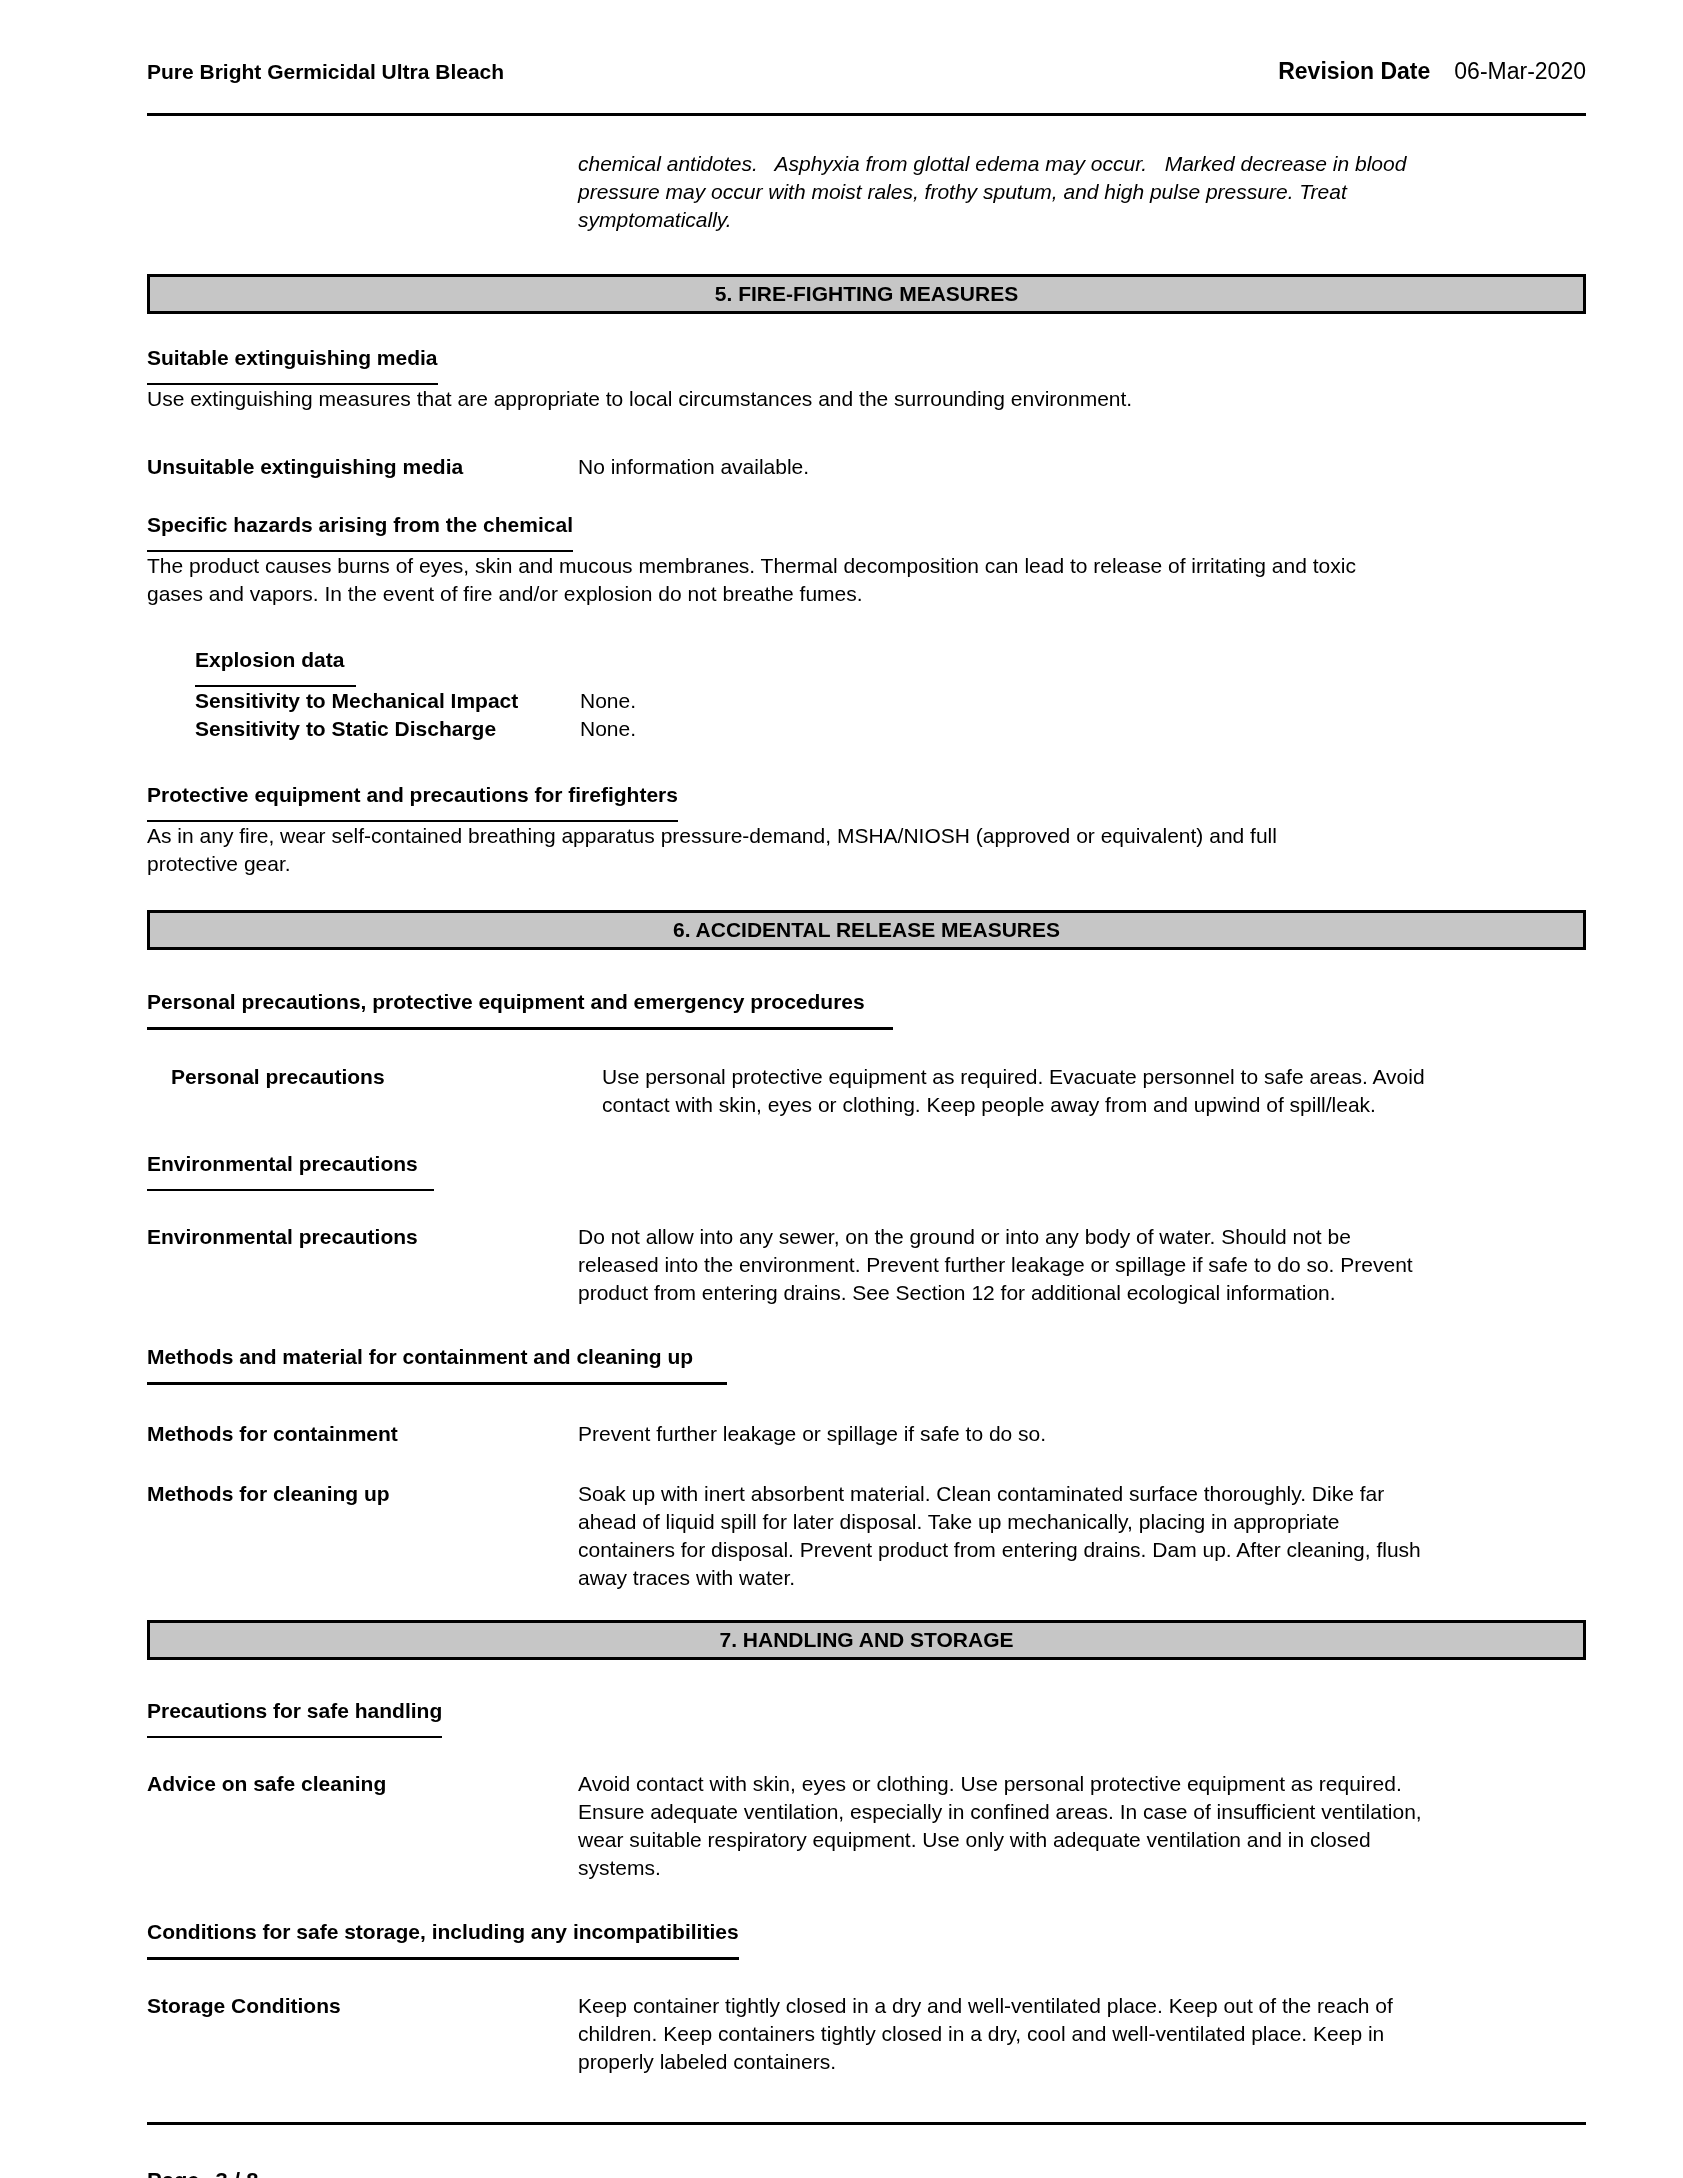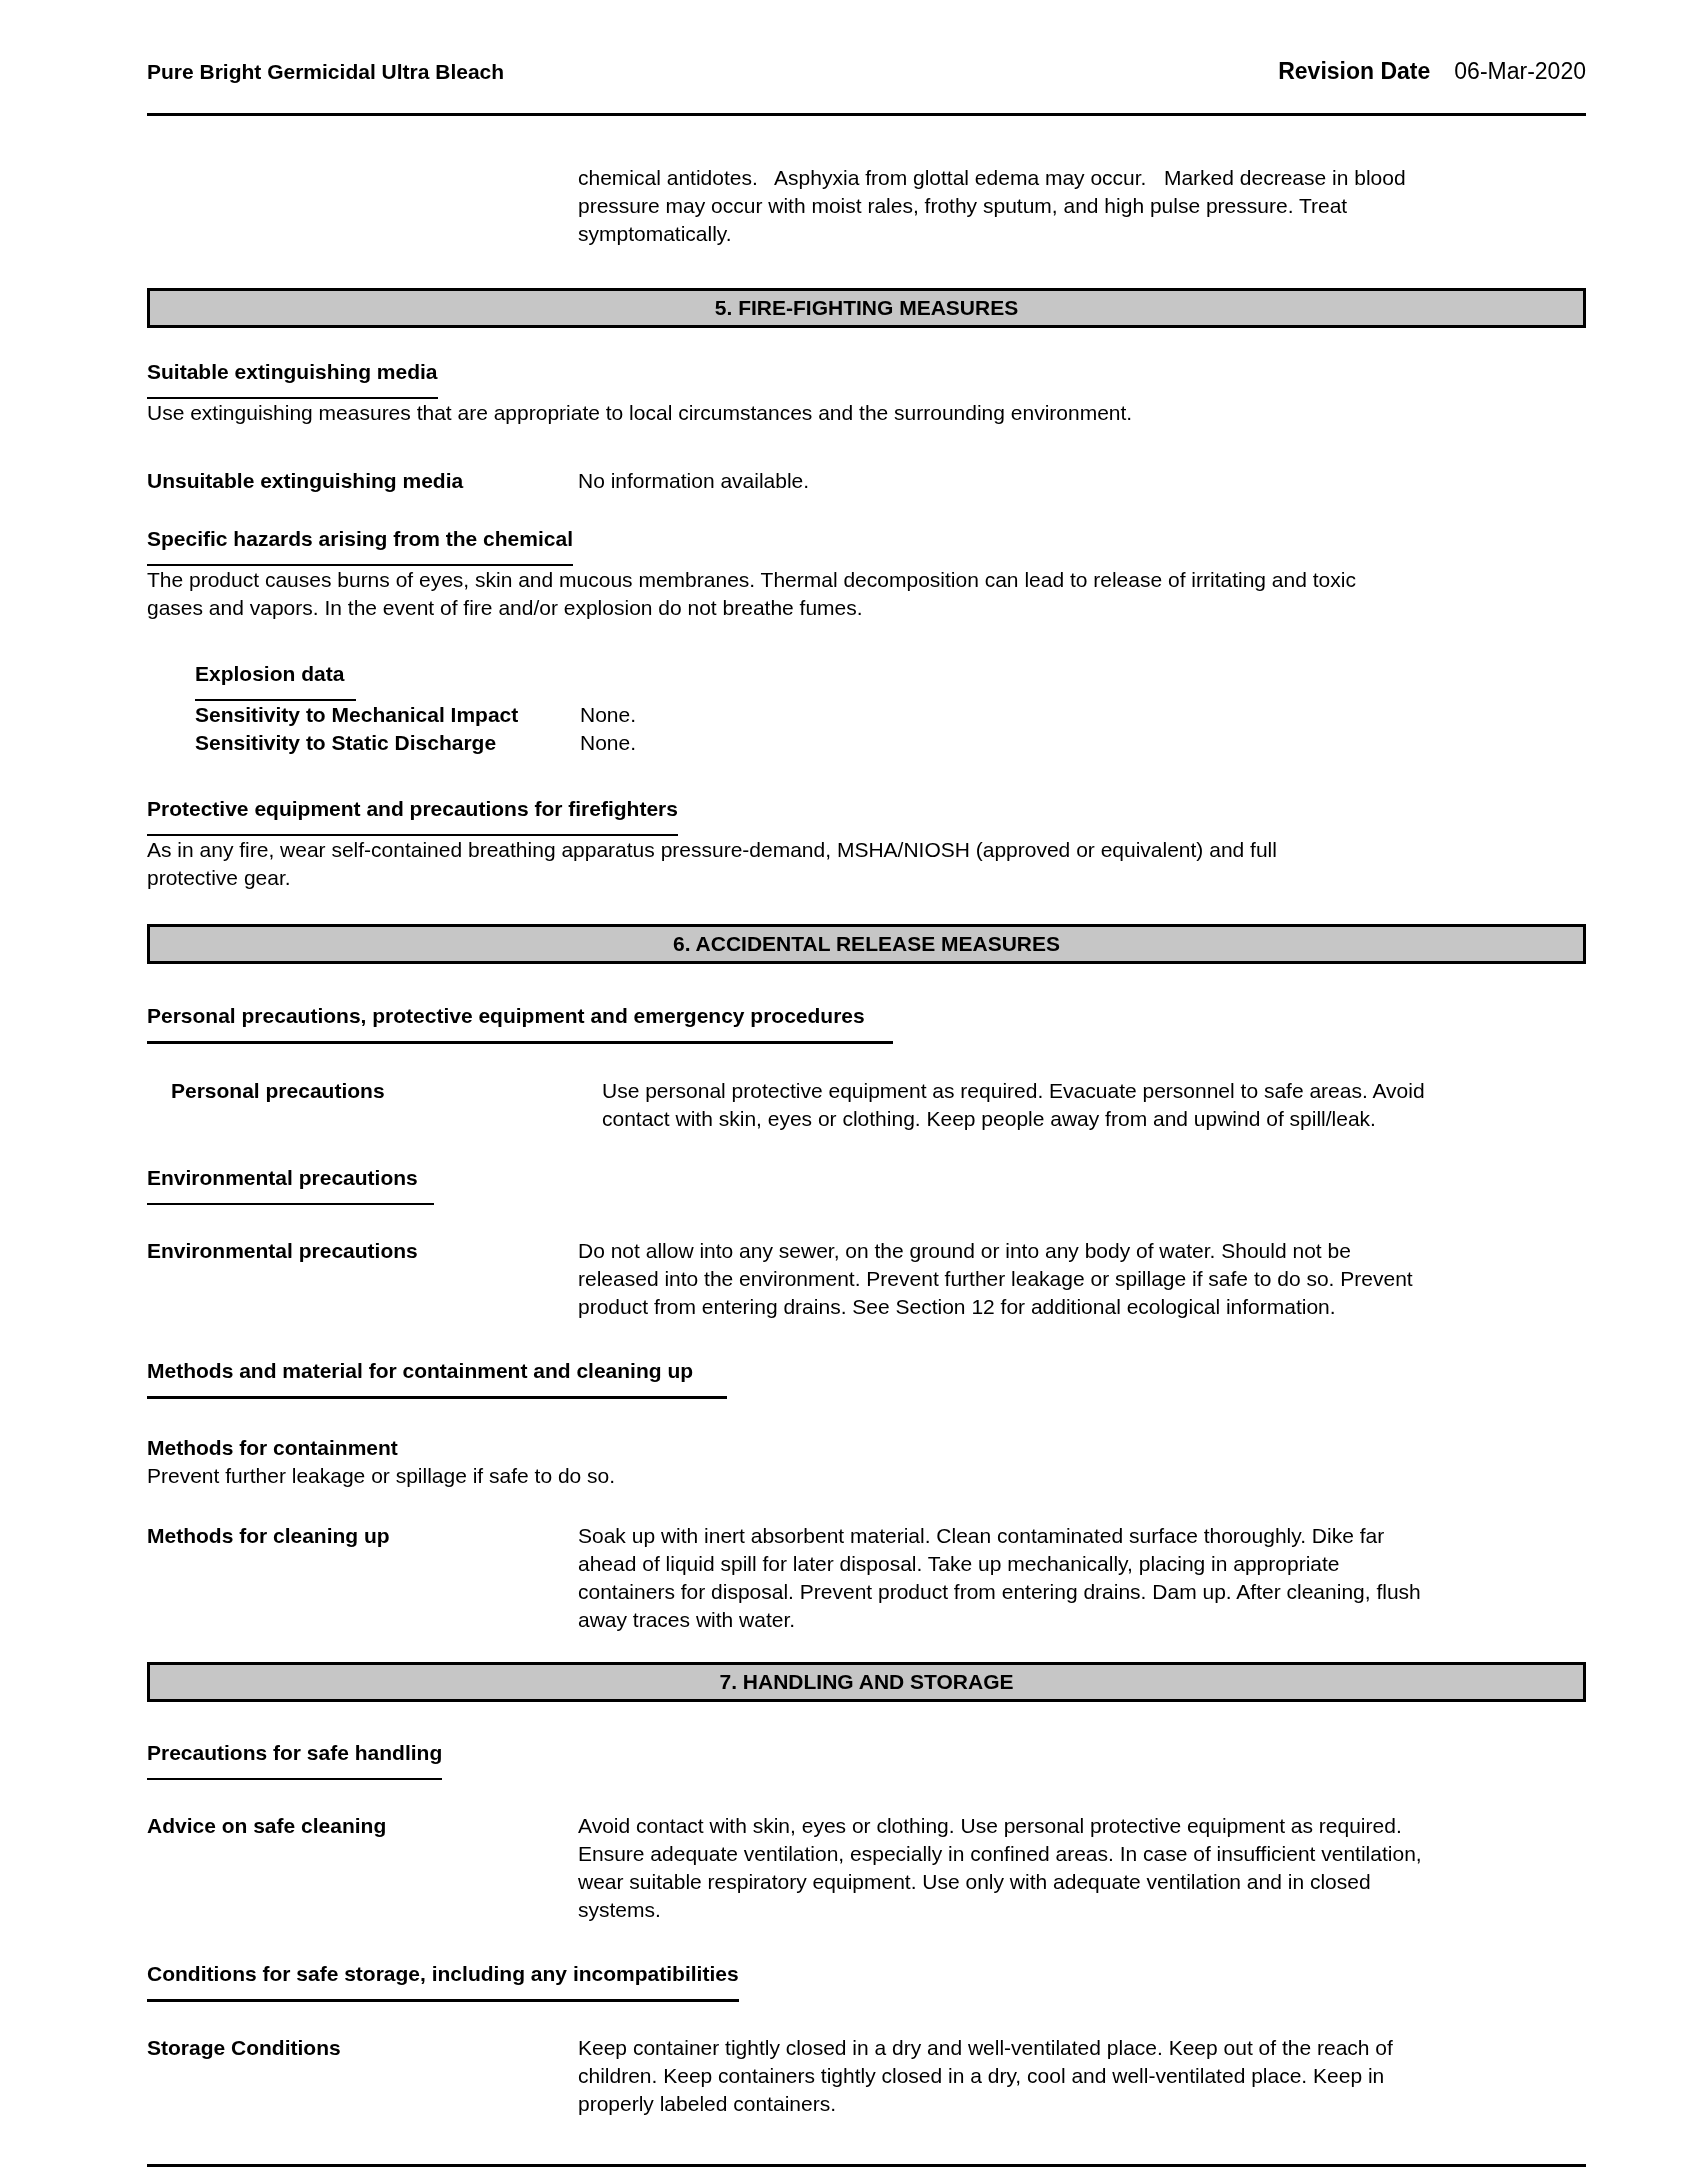--- a/index.html
+++ b/index.html
@@ -13,21 +13,21 @@
   .content { margin-left: 147px; width: 1439px; }
 
   .hdr { display: flex; justify-content: space-between; align-items: baseline; padding-top: 58px; }
   .product { font-weight: bold; font-size: 21px; }
   .rev { font-size: 23px; white-space: pre; }
   .rev .rev-label { font-weight: bold; margin-right: 24px; }
 
   .rule { border-top: 3px solid #000; margin-top: 28px; }
 
   .para { font-size: 21px; line-height: 28px; white-space: pre-wrap; }
-  .intro { margin-left: 431px; margin-top: 48px; }
+  .intro { margin-left: 431px; margin-top: 34px; font-style: italic; }
 
   .bar {
     margin-top: 40px;
     background: #c6c6c6;
     border: 3px solid #000;
     text-align: center;
     font-weight: bold;
     font-size: 21px;
     line-height: 28px;
     padding: 3px 0;
@@ -47,21 +47,21 @@
 
   .exp { margin-left: 48px; }
   .exp .row .lbl { width: 385px; }
 
   .footer-rule { border-top: 3px solid #000; margin-top: 46px; }
   .pageno { margin-top: 43px; text-align: left; font-size: 22px; font-weight: bold; }
   .pageno .num { margin-left: 16px; }
 
   
   .mt30 { margin-top: 30px; } .mt31 { margin-top: 31px; } .mt32 { margin-top: 32px; }
-  .mt33 { margin-top: 33px; margin-left: 24px; } .mt34 { margin-top: 38px; } .mt35 { margin-top: 35px; flex-direction: column; }
+  .mt33 { margin-top: 33px; margin-left: 24px; } .mt34 { margin-top: 38px; } .mt35 { margin-top: 35px; }
   .mt36 { margin-top: 36px; } .mt37 { margin-top: 37px; } .mt38 { margin-top: 38px; }
   .mt40 { margin-top: 40px; } .mt28 { margin-top: 28px; }
 </style>
 </head>
 <body>
 
 <div class="page">
   <div class="content">
 
     <div class="hdr">

